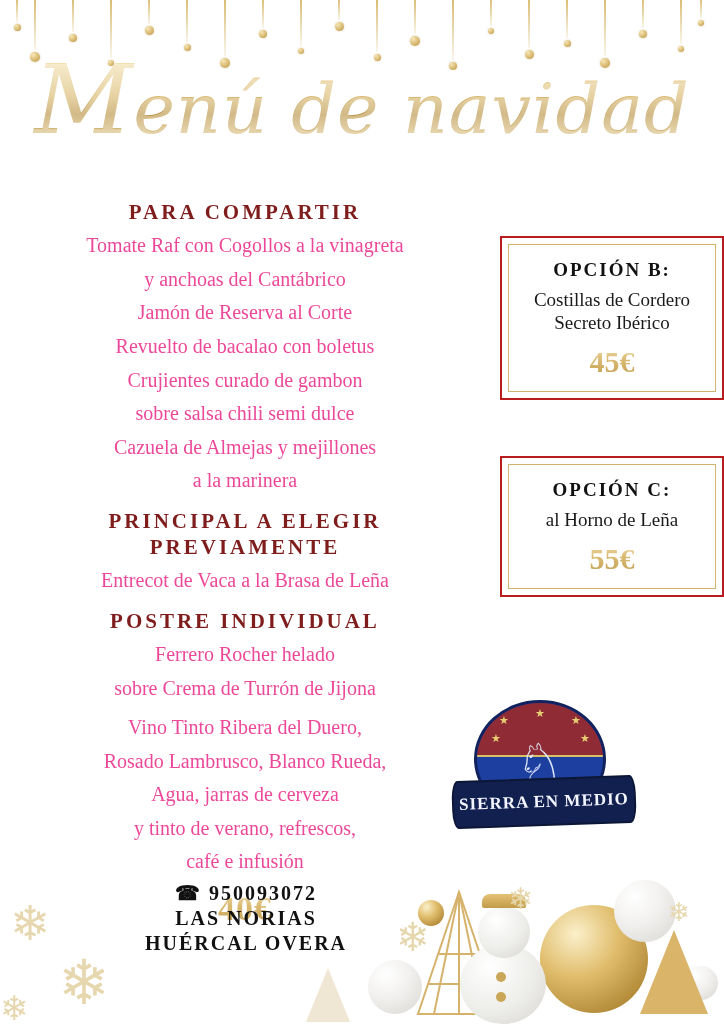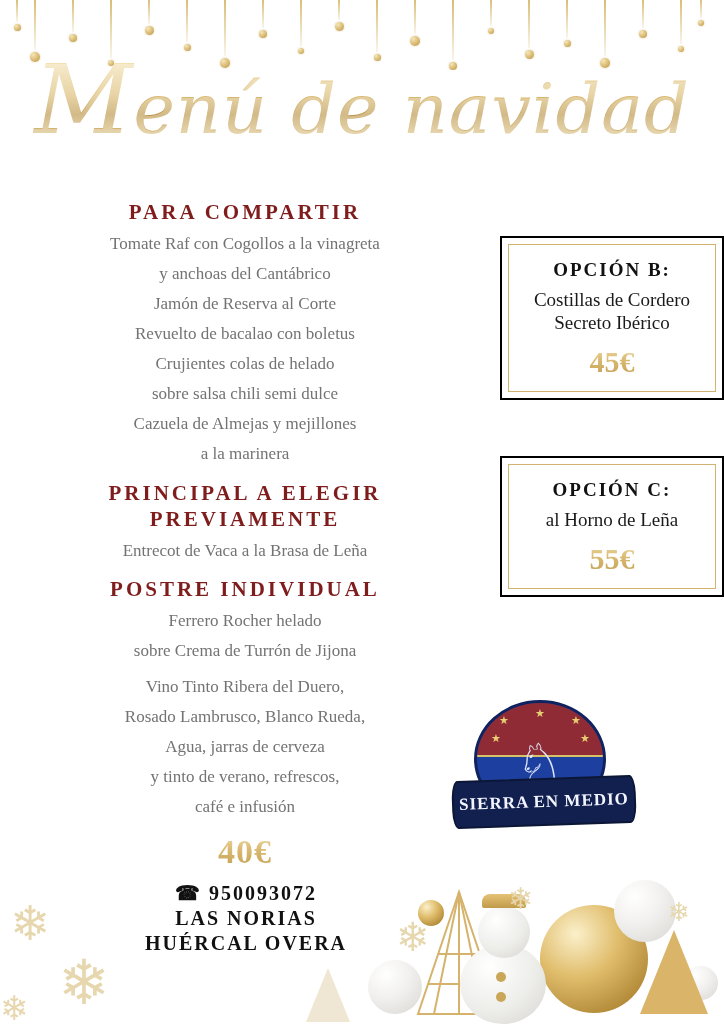--- a/index.html
+++ b/index.html
@@ -84,42 +84,42 @@
     font-size: 21px;
     font-weight: bold;
     letter-spacing: 3px;
     margin: 0 0 4px 0;
     line-height: 1.15;
     color: #7f1d1d;
   }
   .section-head.tight { margin-bottom: 2px; }
   .section-block { margin-bottom: 16px; }
   .item {
-    font-size: 17px;
+    font-size: 20px;
     line-height: 1.18;
     margin: 10px;
-    color: #737373;
+    color: #ec4899;
   }
   .price-big {
     margin-top: 16px;
     font-size: 34px;
     font-weight: bold;
     letter-spacing: 1px;
     background: linear-gradient(180deg, #f0dfae 0%, #d9b86f 45%, #c19f53 100%);
     -webkit-background-clip: text;
     background-clip: text;
     color: transparent;
     -webkit-text-fill-color: transparent;
   }
 
   
   .option-box {
     position: absolute;
     width: 208px;
-    border: 2px solid #000000;
+    border: 2px solid #b91c1c;
     padding: 6px;
     background: #fff;
   }
   .option-box .inner {
     border: 1px solid #d3b370;
     padding: 14px 8px 12px;
     text-align: center;
   }
   .option-title {
     font-size: 19px;
@@ -319,21 +319,21 @@
   </div>
 
   <div class="menu-col">
 
     <div class="section-block">
       <div class="section-head">PARA COMPARTIR</div>
       <p class="item">Tomate Raf con Cogollos a la vinagreta</p>
       <p class="item">y anchoas del Cantábrico</p>
       <p class="item">Jamón de Reserva al Corte</p>
       <p class="item">Revuelto de bacalao con boletus</p>
-      <p class="item">Crujientes colas de helado</p>
+      <p class="item">Crujientes curado de gambon</p>
       <p class="item">sobre salsa chili semi dulce</p>
       <p class="item">Cazuela de Almejas y mejillones</p>
       <p class="item">a la marinera</p>
     </div>
 
     <div class="section-block">
       <div class="section-head tight">PRINCIPAL A ELEGIR</div>
       <div class="section-head">PREVIAMENTE</div>
       <p class="item">Entrecot de Vaca a la Brasa de Leña</p>
     </div>

